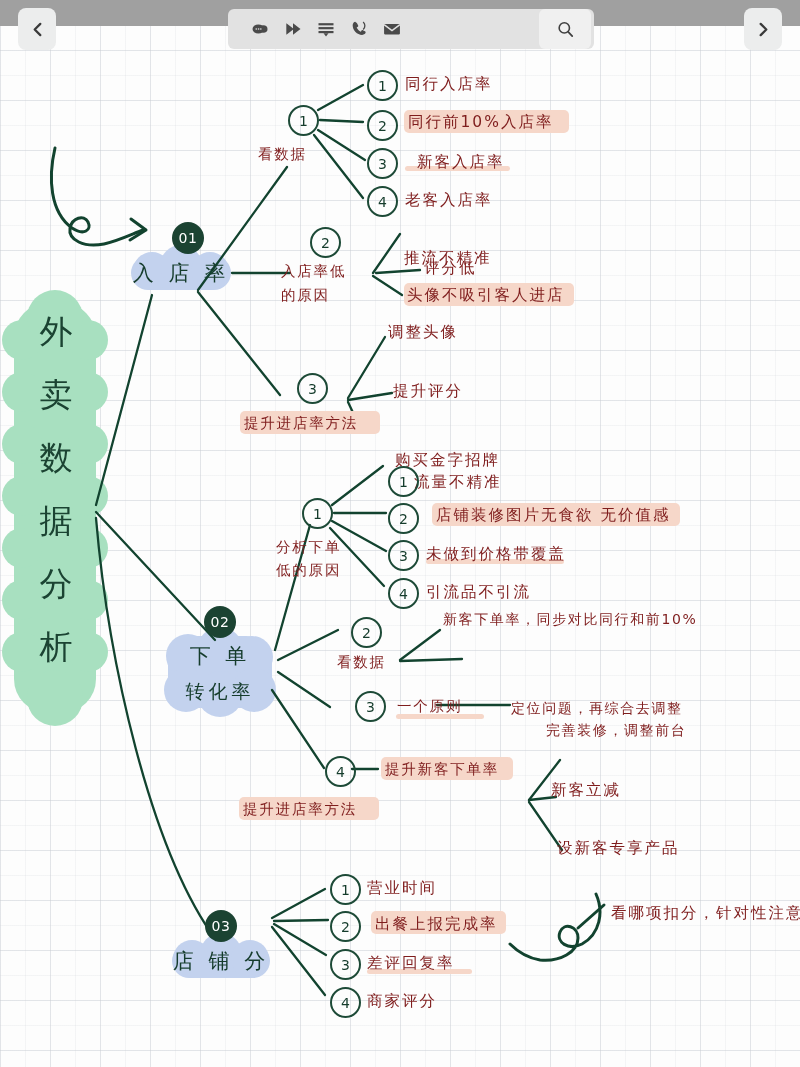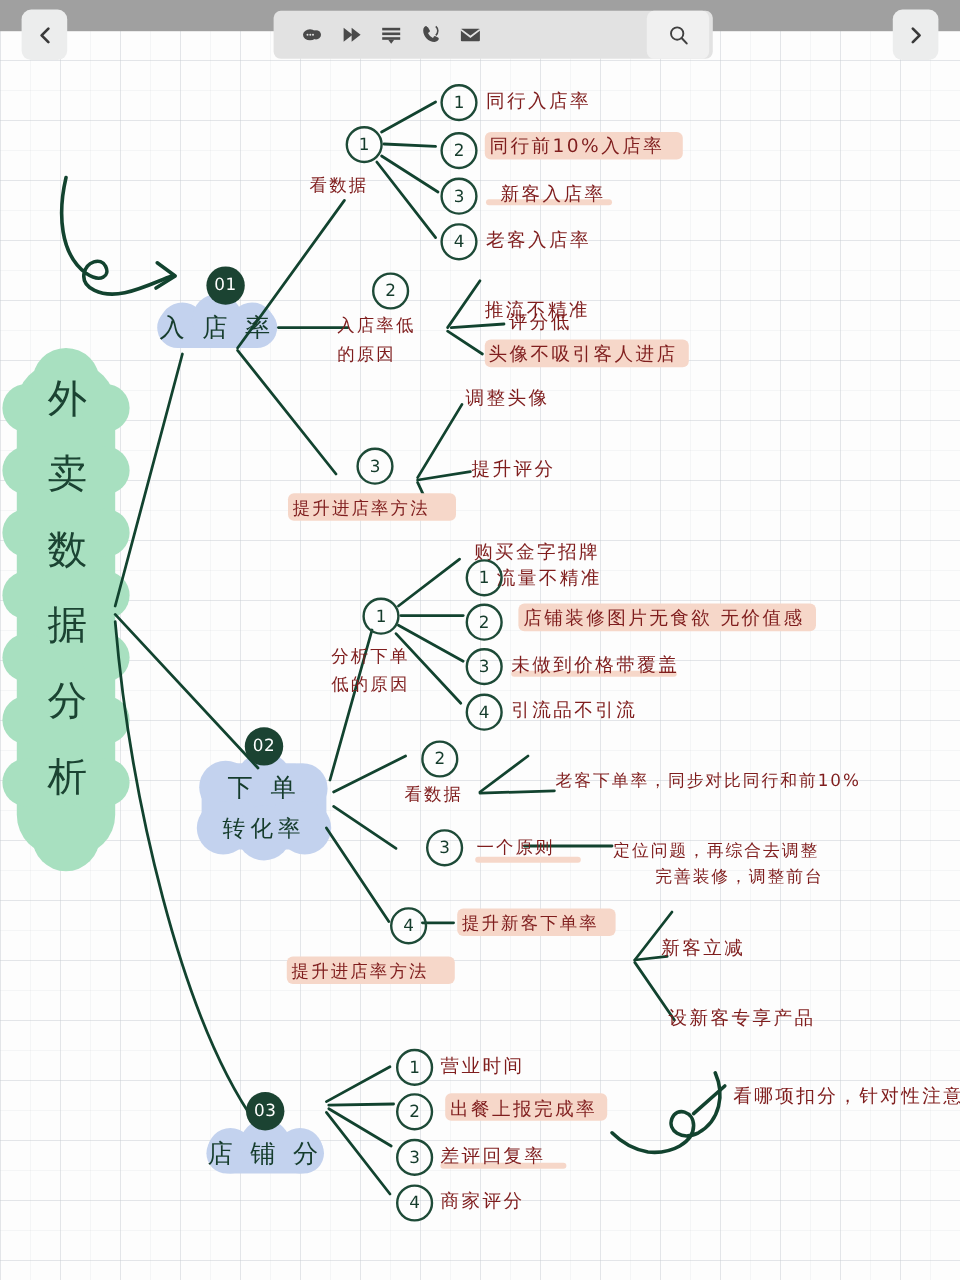--- a/index.html
+++ b/index.html
@@ -394,21 +394,21 @@
 
   <div class="numc" style="left:388px; top:540px;">3</div>
   <div class="hl-underline" style="left:426px; top:559px; width:138px;"></div>
   <div class="hw lvl3" style="left:426px; top:544px; z-index:12;">未做到价格带覆盖</div>
 
   <div class="numc" style="left:388px; top:578px;">4</div>
   <div class="hw lvl3" style="left:426px; top:582px;">引流品不引流</div>
 
   <div class="numc" style="left:351px; top:617px;">2</div>
   <div class="hw lvl2" style="left:337px; top:653px;">看数据</div>
-  <div class="hw small" style="left:463px; top:642px;">老客下单率，同步对比同行和前10%</div>
+  <div class="hw small" style="left:443px; top:611px;">新客下单率，同步对比同行和前10%</div>
 
   <div class="numc" style="left:355px; top:691px;">3</div>
   <div class="hl-underline" style="left:396px; top:714px; width:88px;"></div>
   <div class="hw lvl2" style="left:397px; top:697px; z-index:12;">一个原则</div>
 
   <div class="hw small" style="left:511px; top:700px;">定位问题，再综合去调整</div>
   <div class="hw small" style="left:546px; top:722px;">完善装修，调整前台</div>
 
   <div class="numc" style="left:325px; top:756px;">4</div>
   <div class="hl" style="left:381px; top:757px; width:132px; height:23px;"></div>

